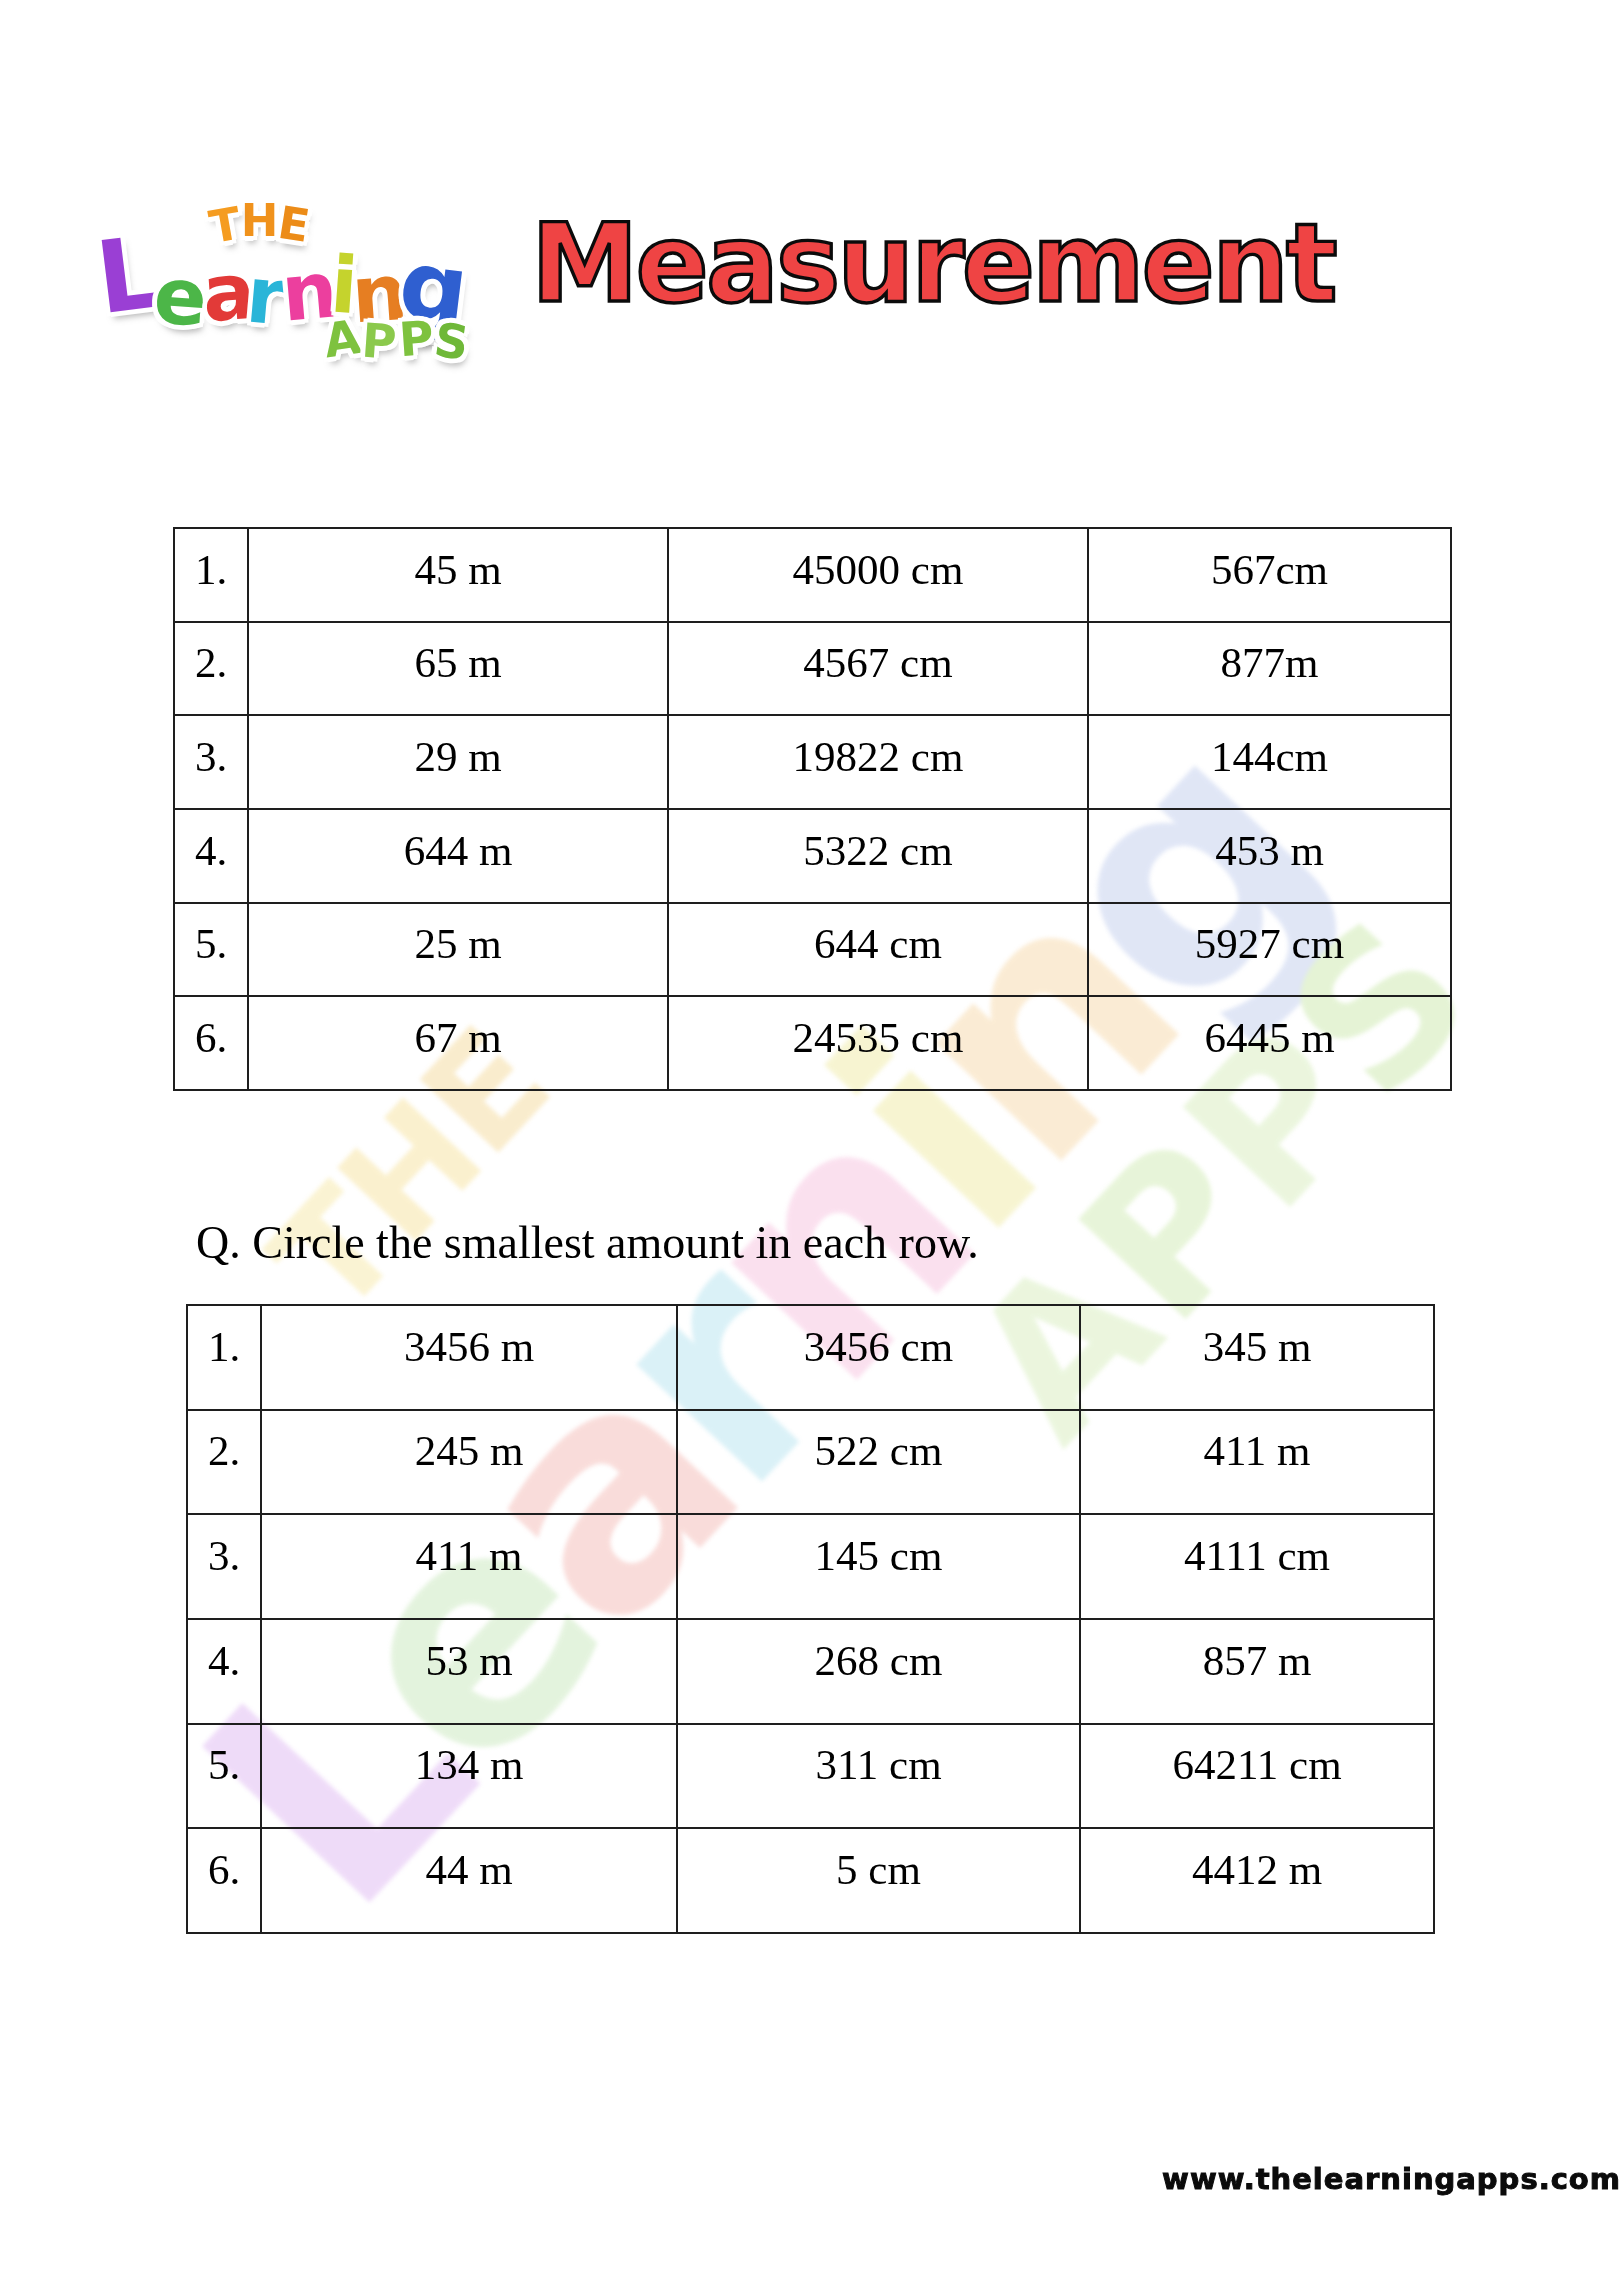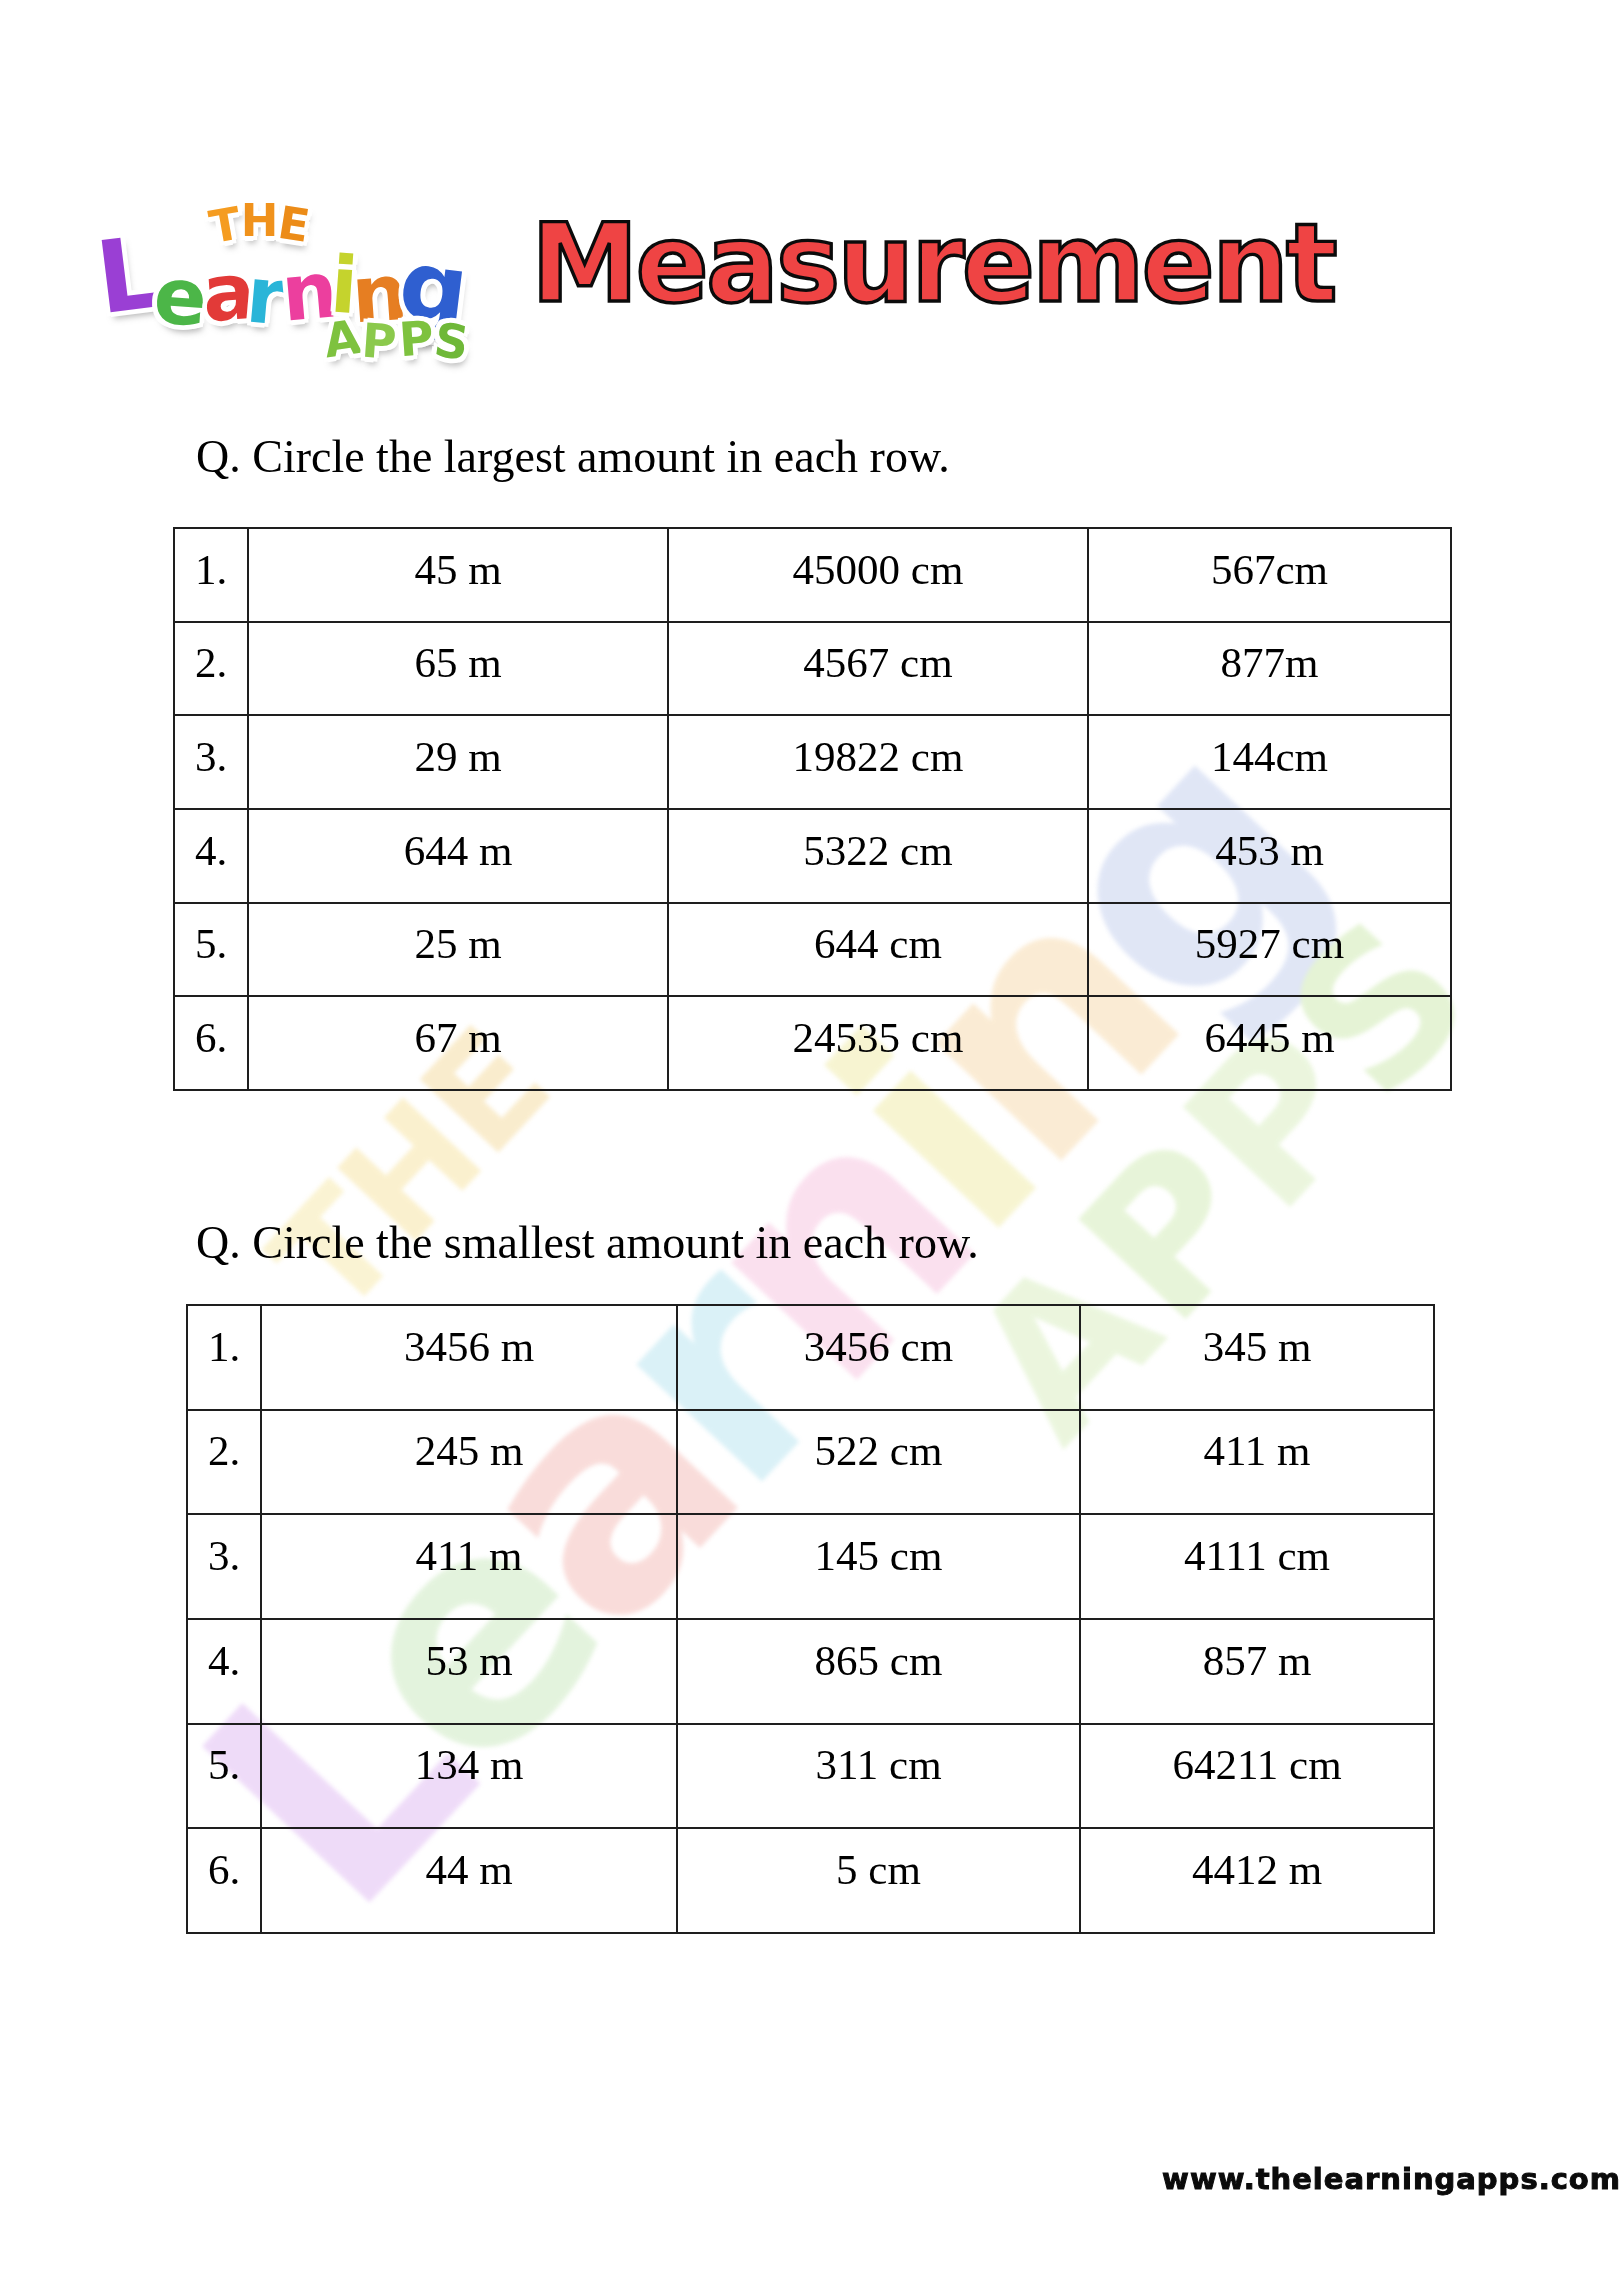--- a/index.html
+++ b/index.html
@@ -89,21 +89,20 @@
   </div>
 
   <div class="logo">
     <div class="logo-the"><span style="color: rgb(245, 156, 32);">T</span><span style="color: rgb(240, 146, 28);">H</span><span style="color: rgb(236, 140, 24);">E</span></div>
     <div class="logo-learning"><span style="color: rgb(154, 63, 212);">L</span><span style="color: rgb(76, 182, 72);">e</span><span style="color: rgb(226, 58, 56);">a</span><span style="color: rgb(42, 181, 216);">r</span><span style="color: rgb(236, 63, 158);">n</span><span style="color: rgb(197, 211, 45);">i</span><span style="color: rgb(230, 126, 34);">n</span><span style="color: rgb(47, 95, 208);">g</span></div>
     <div class="logo-apps"><span style="color: rgb(126, 194, 63);">A</span><span style="color: rgb(139, 201, 76);">P</span><span style="color: rgb(126, 194, 63);">P</span><span style="color: rgb(111, 184, 56);">S</span></div>
   </div>
 
   <div class="title">Measurement</div>
 
-  <div class="question q1">Q. Circle the largest amount in each row.</div>
   <table class="sheet" id="table1">
     <colgroup>
         <col class="c0">
         <col class="c1">
         <col class="c2">
         <col class="c3">
       </colgroup>
     <tbody>
         <tr>
           <td class="num">1.</td>
@@ -167,21 +166,21 @@
         </tr>
         <tr>
           <td class="num">3.</td>
           <td>411 m</td>
           <td>145 cm</td>
           <td>4111 cm</td>
         </tr>
         <tr>
           <td class="num">4.</td>
           <td>53 m</td>
-          <td>865 cm</td>
+          <td>268 cm</td>
           <td>857 m</td>
         </tr>
         <tr>
           <td class="num">5.</td>
           <td>134 m</td>
           <td>311 cm</td>
           <td>64211 cm</td>
         </tr>
         <tr>
           <td class="num">6.</td>

